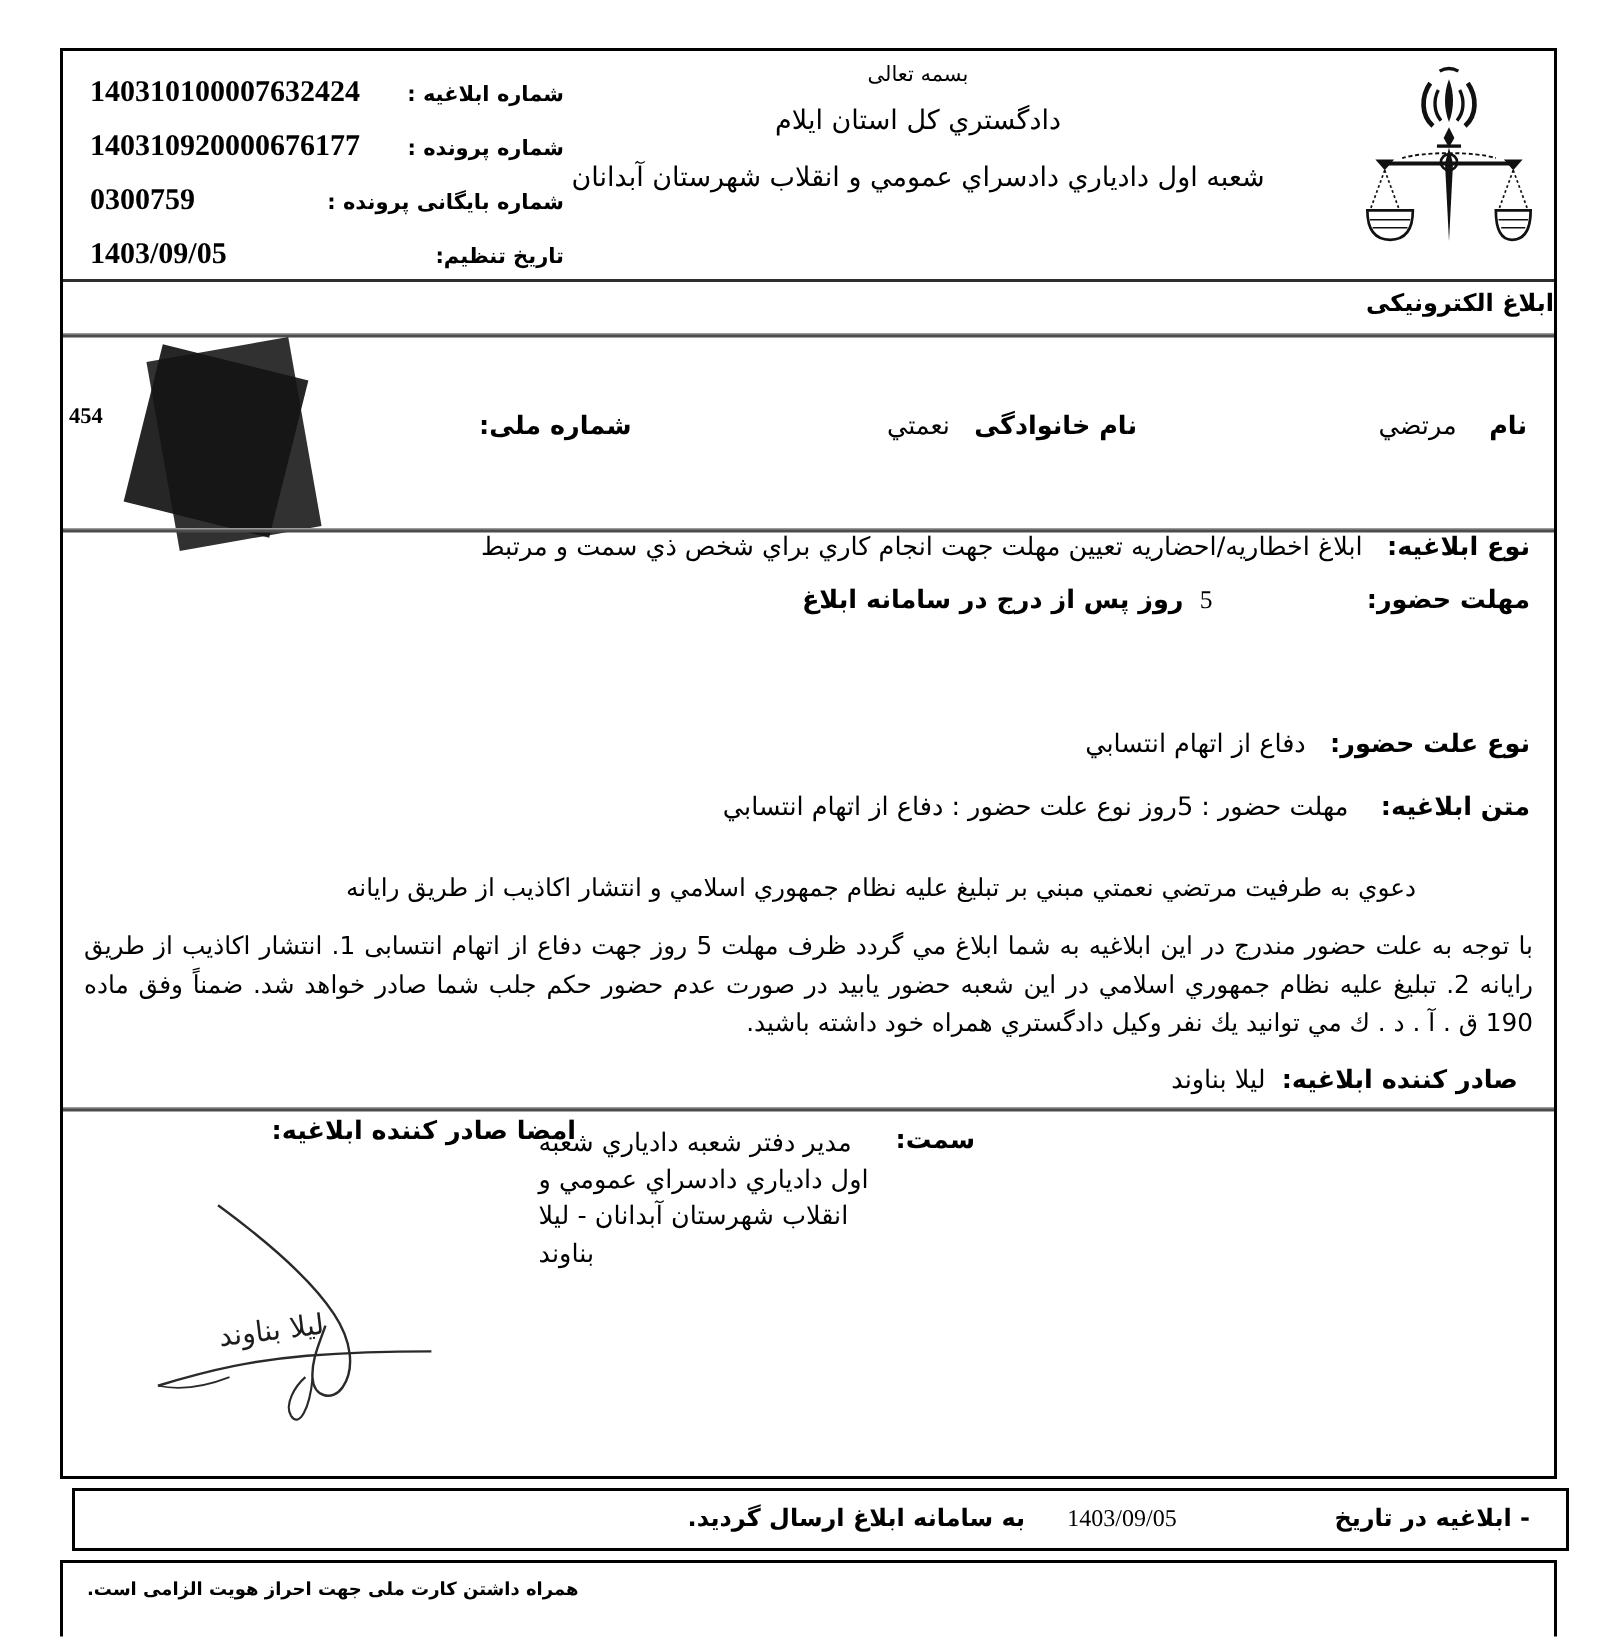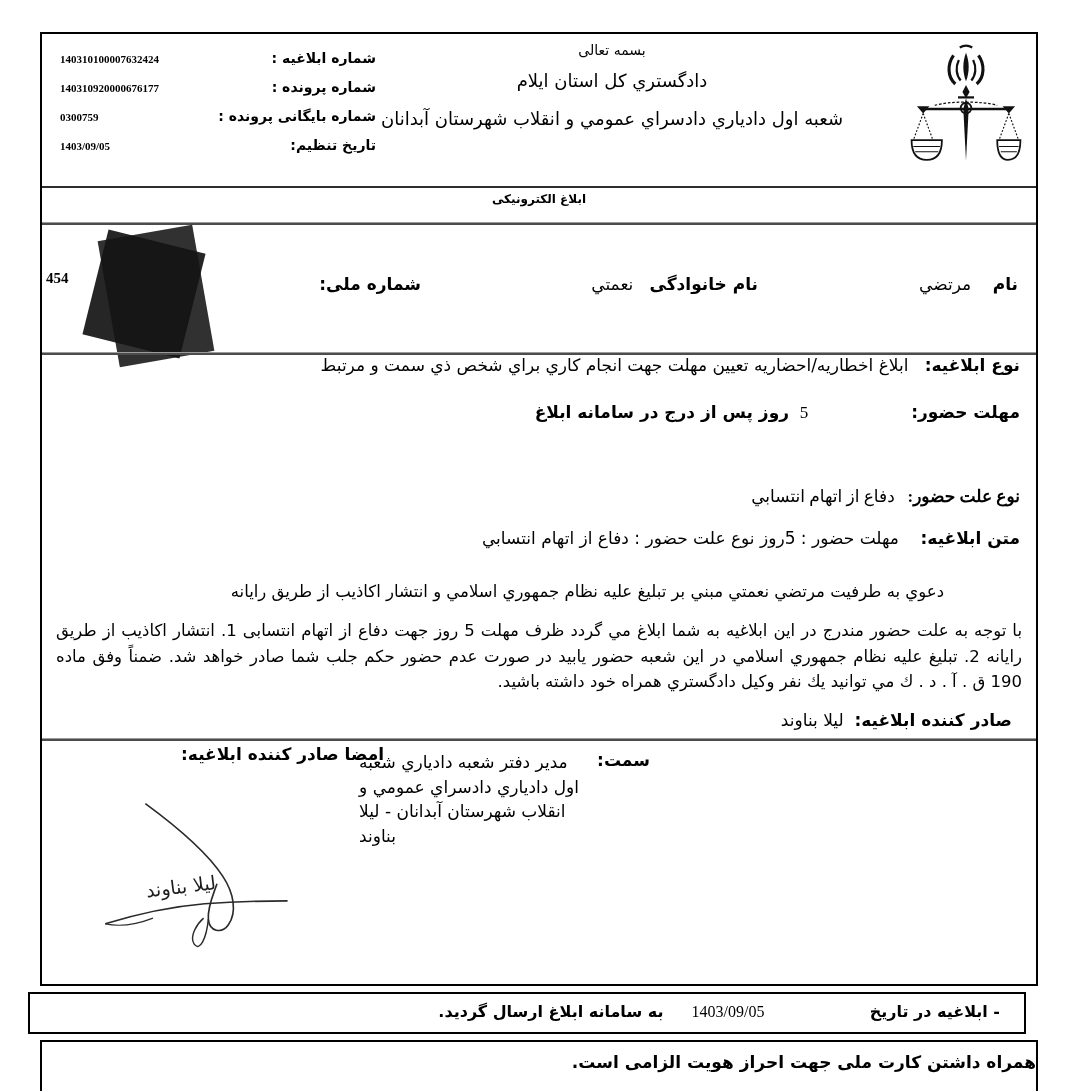--- a/index.html
+++ b/index.html
@@ -4,71 +4,71 @@
 <style>
   html,body{margin:0;padding:0;}
   body{
     width:1080px;height:1091px;position:relative;overflow:hidden;
     background:#ffffff;color:#000;
     font-family:"DejaVu Sans", sans-serif;
     direction:rtl;
   }
   .box{position:absolute;border:2px solid #000;background:#fff;box-sizing:border-box;}
   #main-box{left:40px;top:32px;width:998px;height:954px;}
-  #footer-sent-box{left:28px;top:992px;width:998px;height:42px;}
+  #footer-sent-box{left:48px;top:992px;width:998px;height:42px;}
   #footer-note-box{left:40px;top:1040px;width:998px;height:80px;}
   .hr{position:absolute;left:0;right:0;height:3px;background:#4c4c4c;border-top:1px solid #9b9b9b;box-sizing:border-box;}
   .num{font-family:"Liberation Serif", serif;direction:ltr;unicode-bidi:embed;}
 
   
   .meta{position:absolute;left:18px;top:16px;width:316px;}
   .mrow{display:flex;justify-content:space-between;align-items:baseline;margin-bottom:13px;}
   .mlabel{font-weight:bold;font-size:14px;white-space:nowrap;}
-  .mval{font-family:"Liberation Serif", serif;font-weight:bold;font-size:11px;direction:ltr;}
+  .mval{font-family:"Liberation Serif", serif;font-weight:bold;font-size:20px;direction:ltr;}
   .titles{position:absolute;left:335px;top:6px;width:470px;text-align:center;}
   .t-bismillah{font-size:14px;font-weight:normal;margin:2px 0 12px 0;}
   .t-org{font-size:18px;margin:0 0 16px 0;}
   .t-branch{font-size:18px;line-height:1.35;margin:0;}
   .logo{position:absolute;right:12px;top:2px;width:116px;height:146px;}
   .thinline{position:absolute;left:0;right:0;top:152px;border-top:2px solid #2e2e2e;}
-  .doc-title{position:absolute;left:0;right:0;top:158px;text-align:center;font-size:12px;font-weight:bold;}
+  .doc-title{position:absolute;left:0;right:0;top:158px;text-align:right;font-size:16px;font-weight:bold;}
   .thickbar{top:188px;}
 
   
   .grp{position:absolute;white-space:nowrap;font-size:17px;}
   .lbl{font-weight:bold;}
   .redact{position:absolute;background:#141414;}
   .r1{left:52px;top:206px;width:100px;height:108px;transform:rotate(14deg);opacity:.92;}
   .r2{left:66px;top:198px;width:96px;height:128px;transform:rotate(-10deg);opacity:.88;}
   .nid-visible{position:absolute;left:4px;top:236px;font-family:"Liberation Serif", serif;font-weight:bold;font-size:15px;direction:ltr;}
 
   .div-1{top:318px;}
   .div-2{top:704px;}
 
   
   .row-type{right:16px;top:321px;left:16px;white-space:normal;}
-  .row-deadline{right:16px;top:368px;}
-  .row-reason{right:16px;top:452px;font-family:Liberation Serif, serif;}
+  .row-deadline{right:16px;top:356px;}
+  .row-reason{right:16px;top:452px;}
   .row-text{right:16px;top:494px;}
   .case-line{position:absolute;right:92px;top:548px;font-size:16.5px;}
   .body-par{position:absolute;right:14px;left:14px;top:584px;font-size:16.5px;line-height:1.55;text-align:justify;}
 
   
   .issuer-grp{right:24px;top:676px;}
   .pos-grp{right:386px;top:716px;display:flex;align-items:flex-start;white-space:normal;}
   .pos-grp .lbl{white-space:nowrap;margin-left:10px;}
   .pos-val{width:228px;text-align:left;font-size:17px;line-height:1.45;}
   .sig-grp{left:52px;top:710px;width:290px;text-align:right;white-space:normal;}
   .sig-img{position:absolute;left:48px;top:752px;width:210px;height:185px;}
 
   
   .sent-line{position:absolute;right:24px;top:8px;font-size:16px;white-space:nowrap;}
   .sent-line .gap1{display:inline-block;width:95px;}
   .sent-line .gap2{display:inline-block;width:18px;}
-  .note-line{position:absolute;left:16px;right:0;top:10px;text-align:right;font-size:17px;font-weight:bold;}
+  .note-line{position:absolute;left:16px;right:0;top:10px;text-align:left;font-size:12px;font-weight:bold;}
   svg{display:block;}
 </style>
 </head>
 <body>
 
 <div class="box" id="main-box">
 
   <div class="meta">
     <div class="mrow">
       <span class="mlabel">شماره ابلاغیه :</span>

